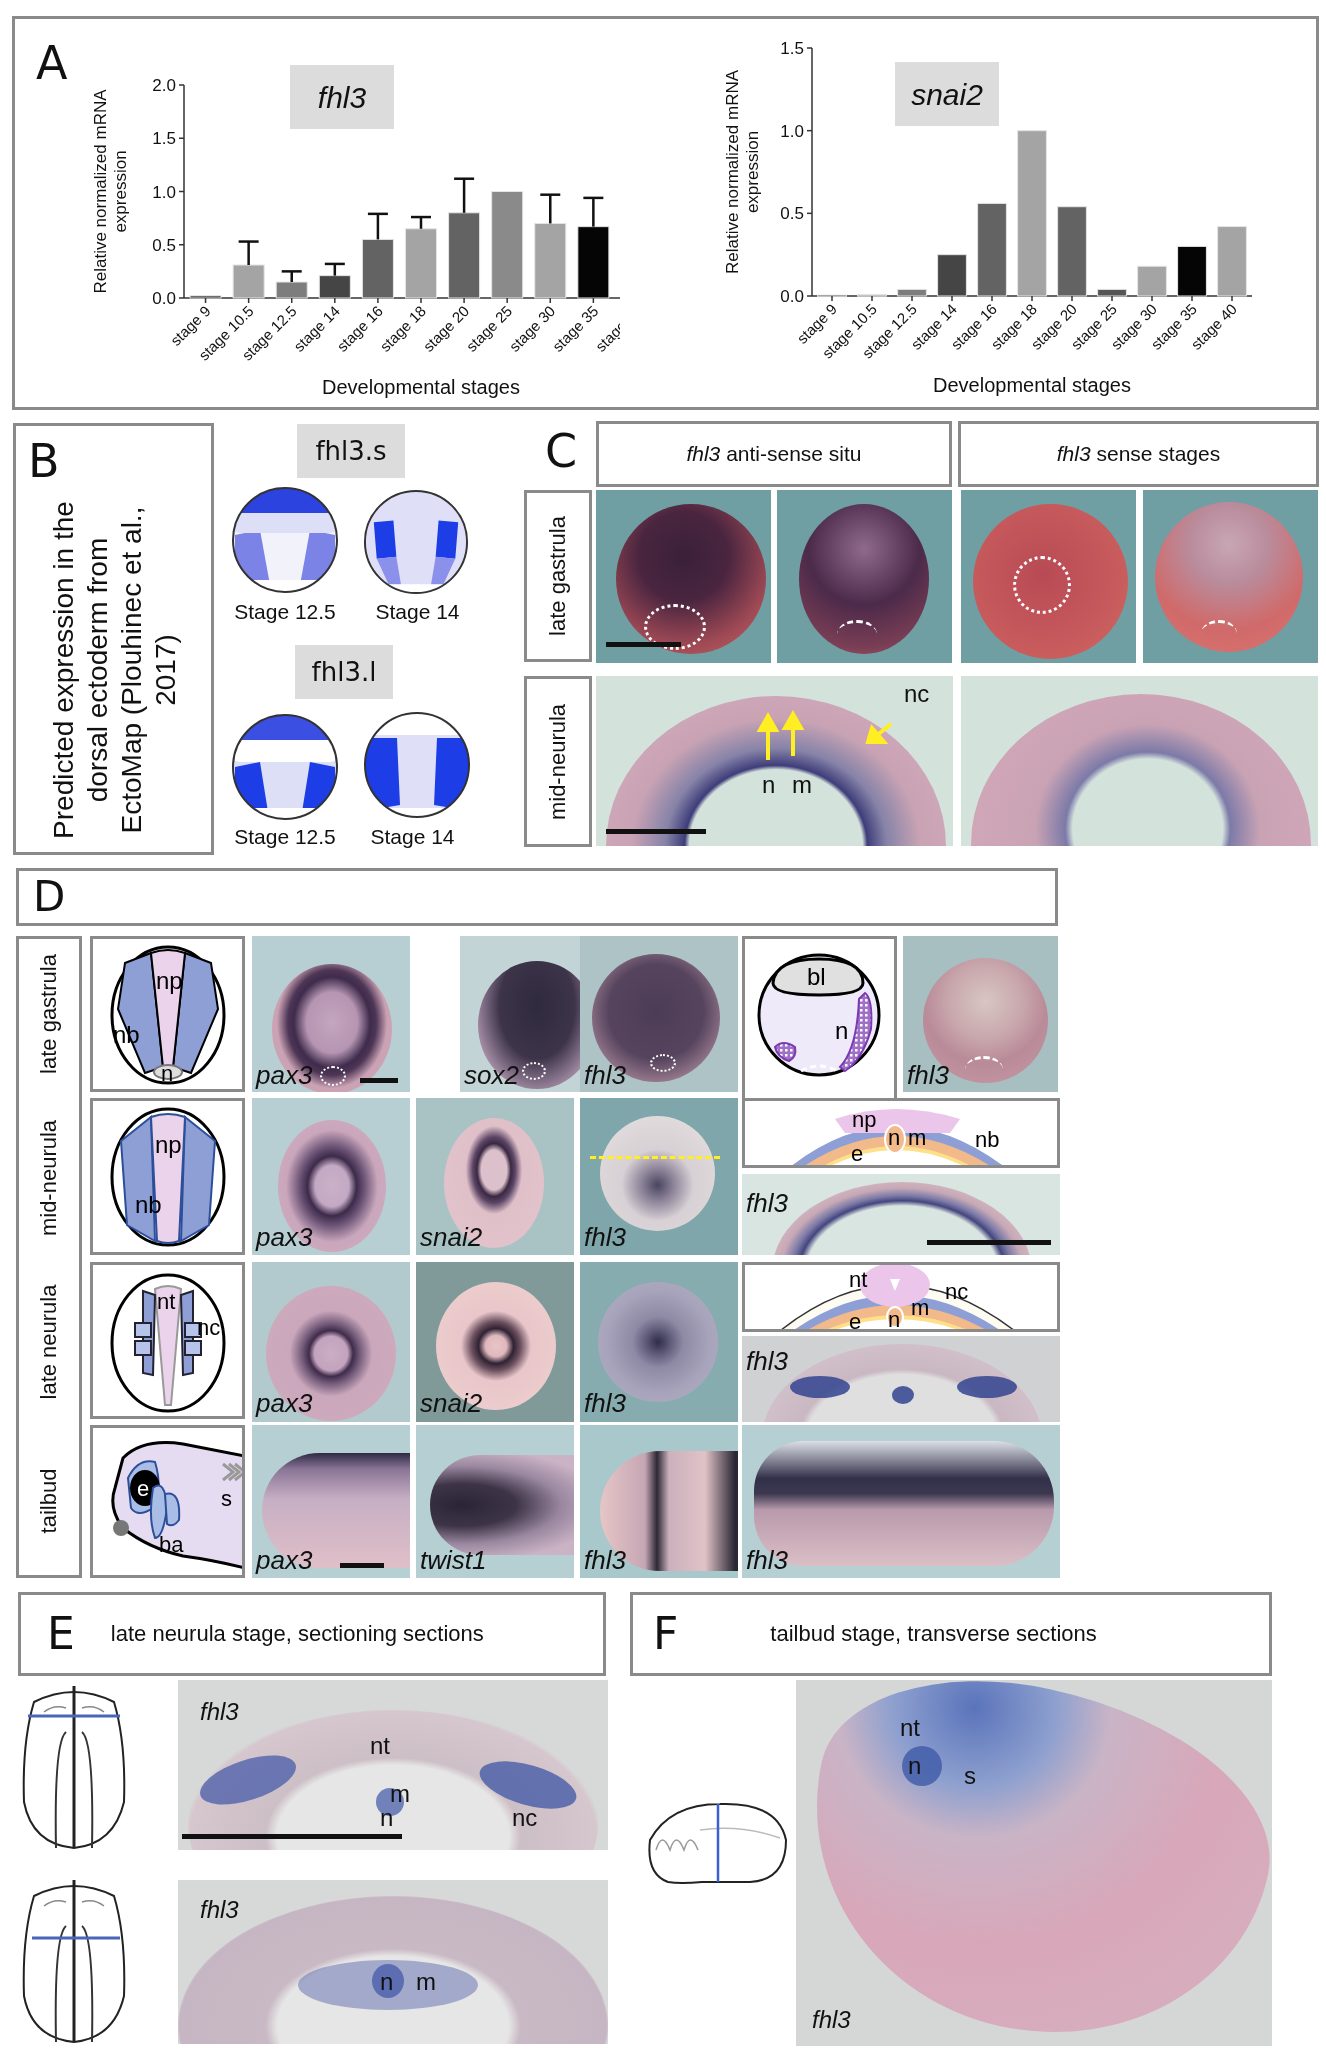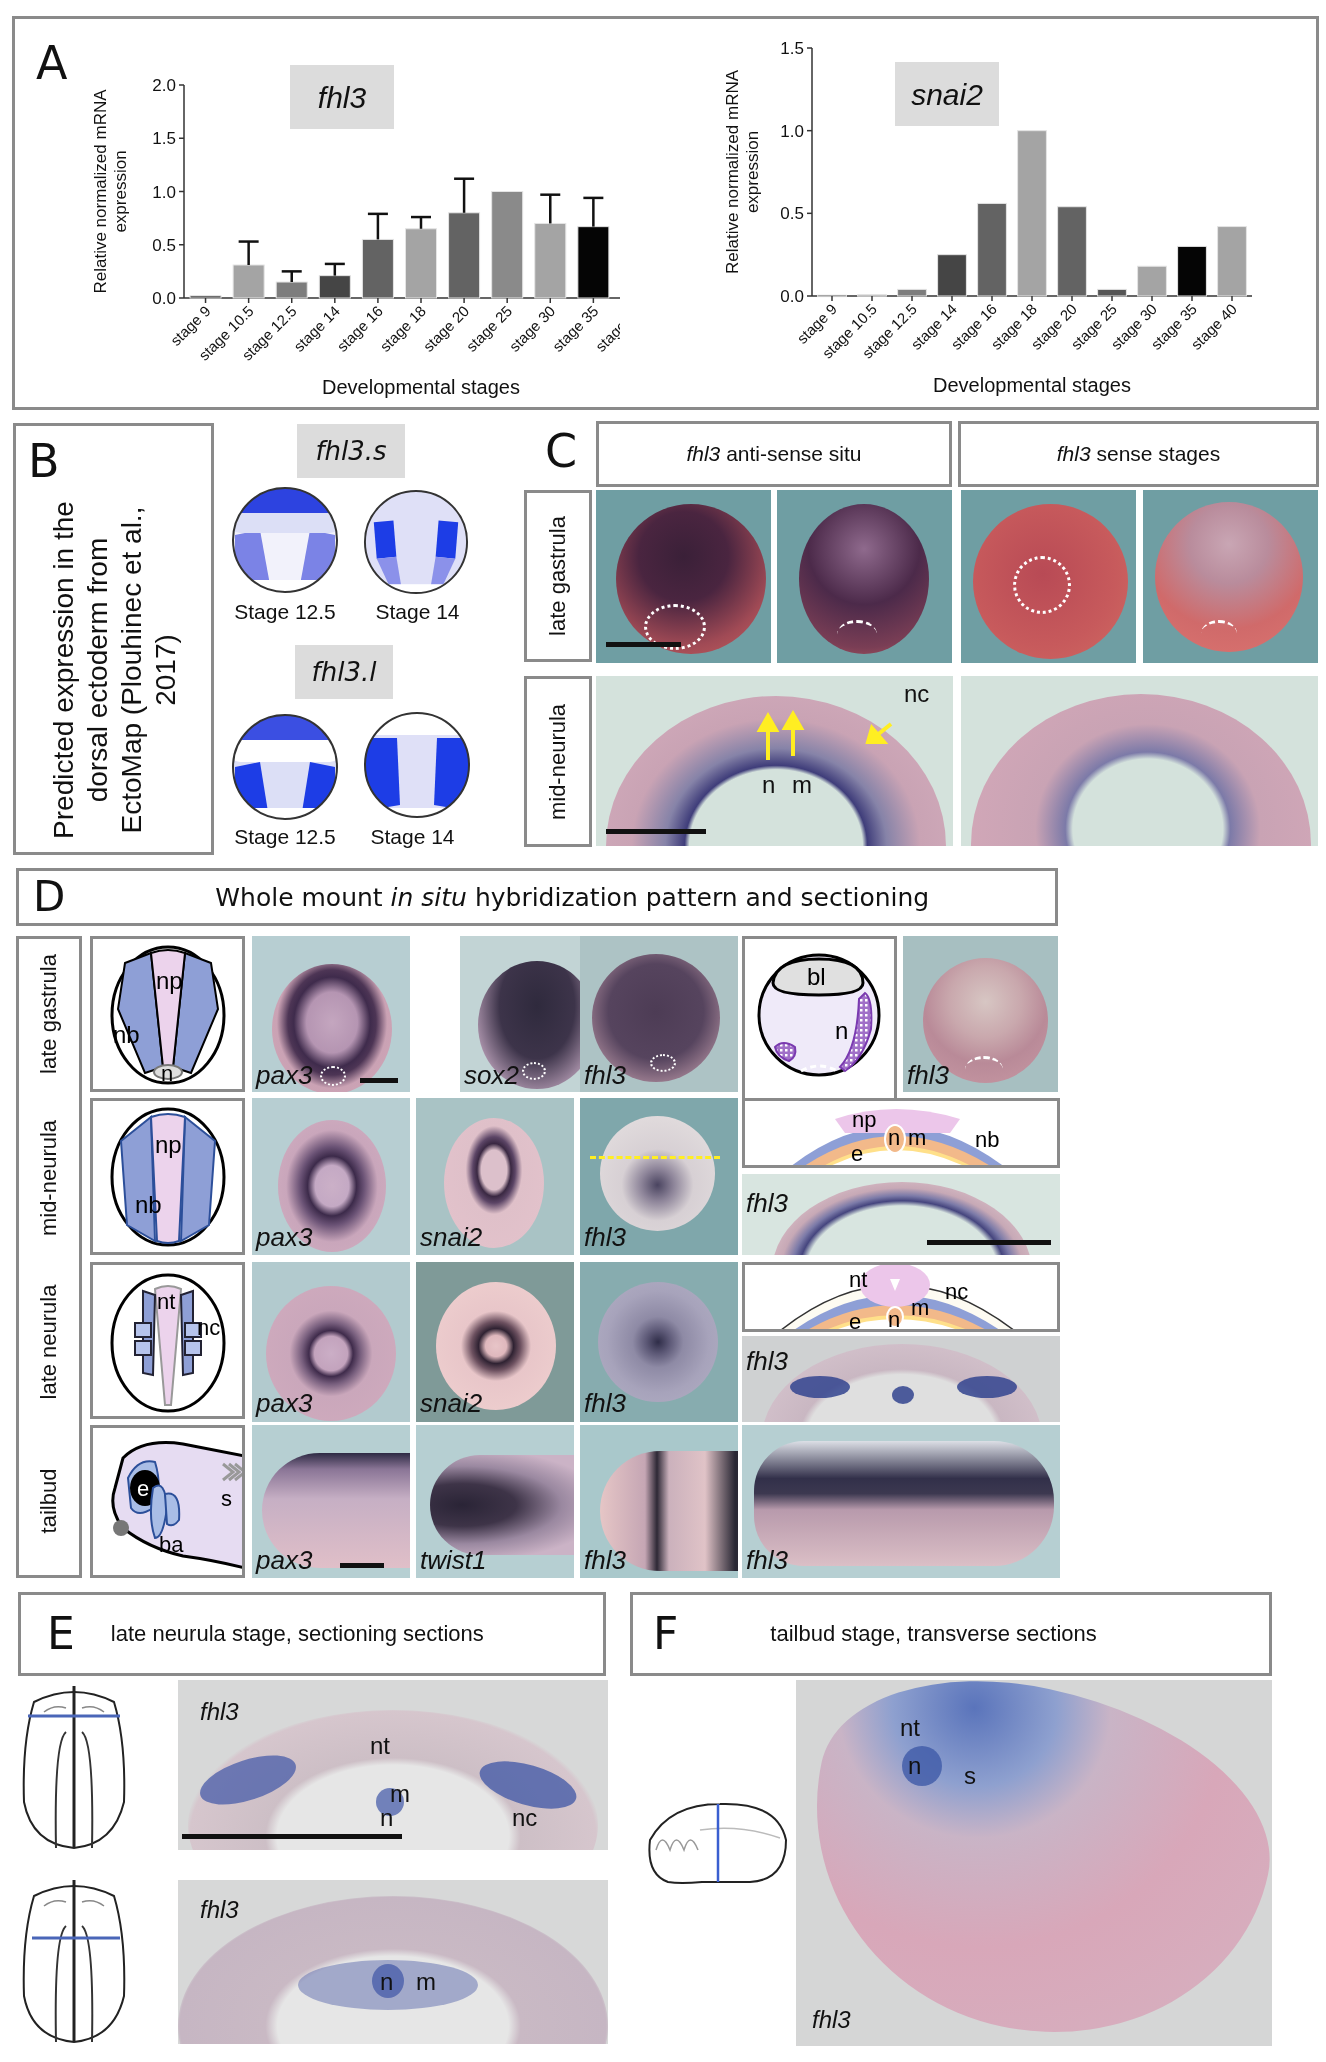--- a/index.html
+++ b/index.html
@@ -1,21 +1,21 @@
 <!DOCTYPE html>
 <html><head>
 <meta charset="utf-8">
 <style>
   html,body{margin:0;padding:0;background:#fff;}
   body{width:1326px;height:2062px;position:relative;overflow:hidden;font-family:"Liberation Sans","DejaVu Sans",sans-serif;color:#111;}
   .abs{position:absolute;}
   .frame{position:absolute;border:3px solid #8a8a8a;box-sizing:border-box;background:#fff;}
   .plabel{position:absolute;font-size:46px;font-family:"DejaVu Sans",sans-serif;font-weight:400;line-height:1;}
   .ital{font-style:italic;}
-  .genebox{position:absolute;background:#dcdcdc;display:flex;align-items:center;justify-content:center;font-style:italic;font-size:32px;font-family:"DejaVu Sans",sans-serif;}
+  .genebox{position:absolute;background:#dcdcdc;display:flex;align-items:center;justify-content:center;font-size:32px;font-family:"DejaVu Sans",sans-serif;}
   svg text{font-family:"Liberation Sans",sans-serif;}
   .vlabel{position:absolute;display:flex;align-items:center;justify-content:center;}
   .vlabel span{transform:rotate(-90deg);white-space:nowrap;font-size:22px;}
   .photo{position:absolute;overflow:hidden;}
   .tag{position:absolute;font-style:italic;font-size:26px;color:#111;}
   .sbar{position:absolute;height:5px;background:#111;}
   .hdr{position:absolute;border:3px solid #8a8a8a;box-sizing:border-box;background:#fff;display:flex;align-items:center;}
   .anno{position:absolute;font-size:24px;color:#111;}
   .stg{position:absolute;font-size:21px;text-align:center;}
   .egg{position:absolute;border-radius:50%;}
@@ -277,23 +277,20 @@
     </g>
   </svg>
   <div class="sbar" style="left:10px;top:153px;width:100px;"></div>
 </div>
 <div class="photo" style="left:961px;top:676px;width:357px;height:170px;background:#d4e2dc;">
   <div class="egg" style="left:10px;top:18px;width:340px;height:300px;background:radial-gradient(ellipse at 52% 45%,#d4e2dc 0%,#d4e2dc 30%,#7c7aa8 33%,#c9a3b4 45%,#d9abbb 100%);"></div>
 </div>
 
 <div class="hdr" style="left:16px;top:868px;width:1042px;height:58px;">
   <span class="plabel" style="position:static;margin-left:14px;font-size:42px;">D</span>
-  <span style="margin-left:150px;font-size:25px;font-family:'DejaVu Sans',sans-serif;">
-    <span style="white-space:pre">Whole mount </span><span class="ital">in situ</span><span style="white-space:pre"> hybridization pattern and sectioning</span>
-  </span>
 </div>
 
 <div class="frame vlabel" style="left:16px;top:936px;width:66px;height:642px;"></div>
 <div class="vlabel" style="left:16px;top:936px;width:66px;height:156px;">
     <span>late gastrula</span>
   </div>
 <div class="vlabel" style="left:16px;top:1098px;width:66px;height:160px;">
     <span>mid-neurula</span>
   </div>
 <div class="vlabel" style="left:16px;top:1262px;width:66px;height:160px;">

